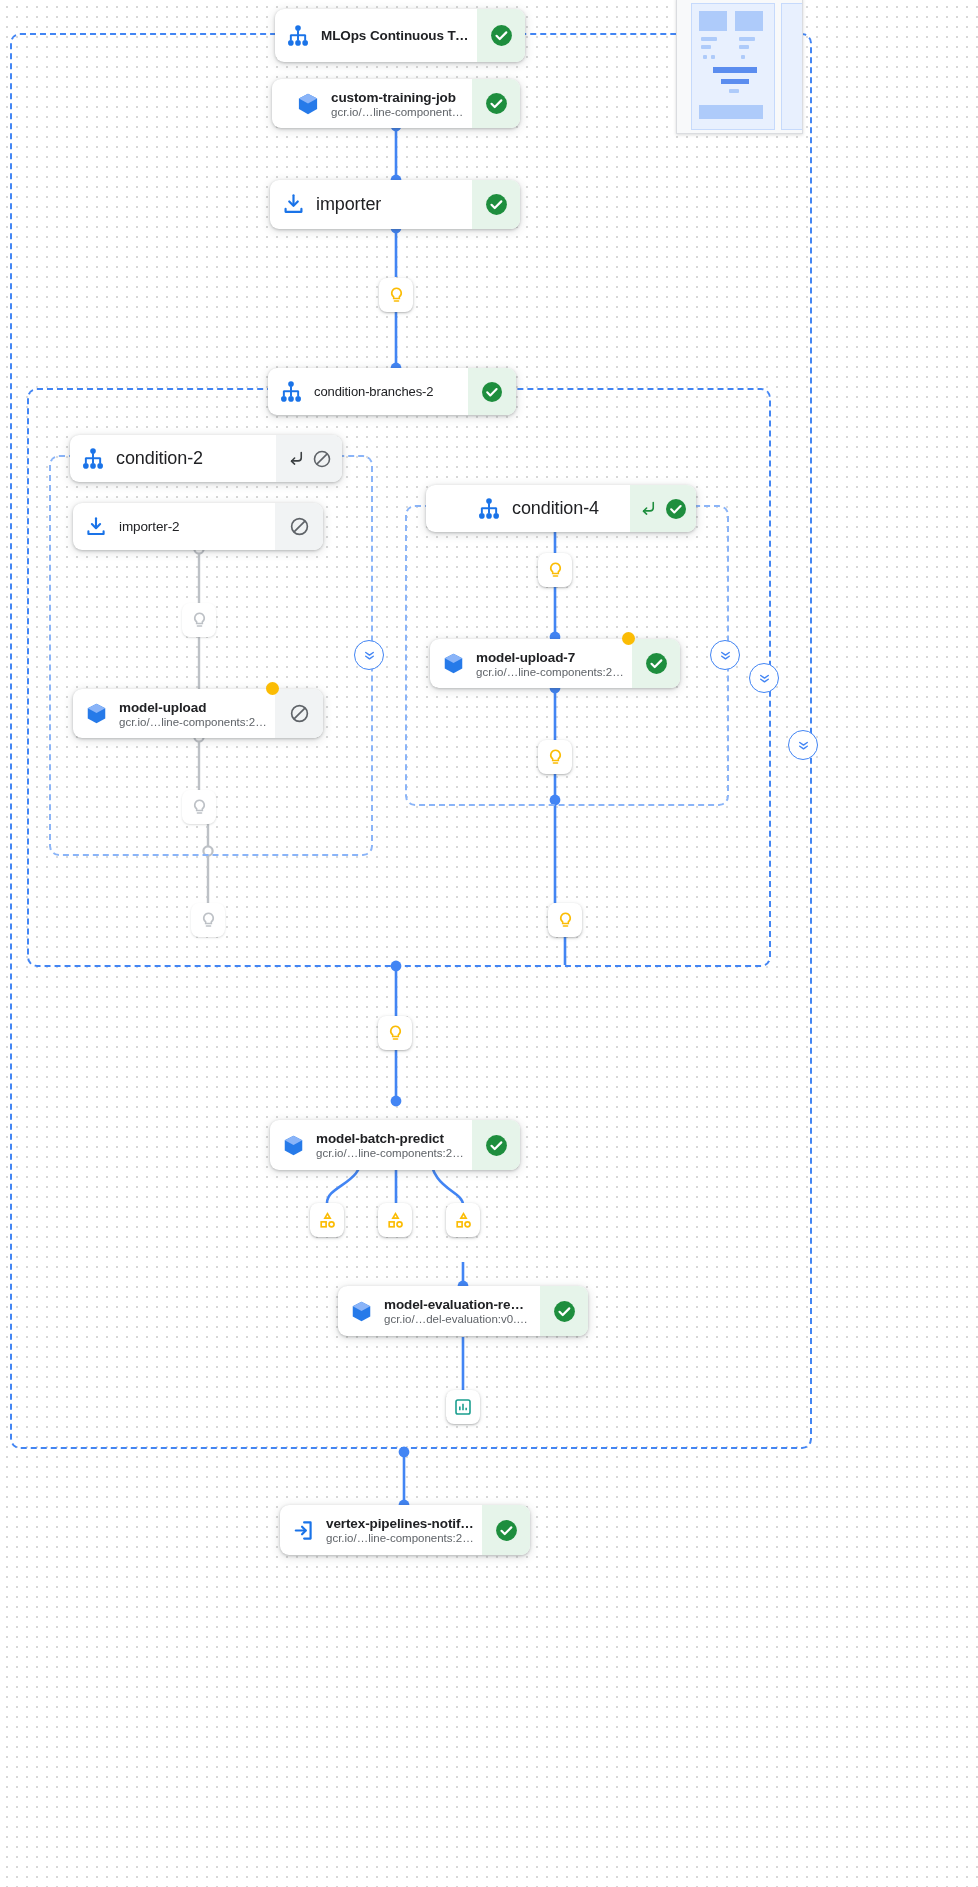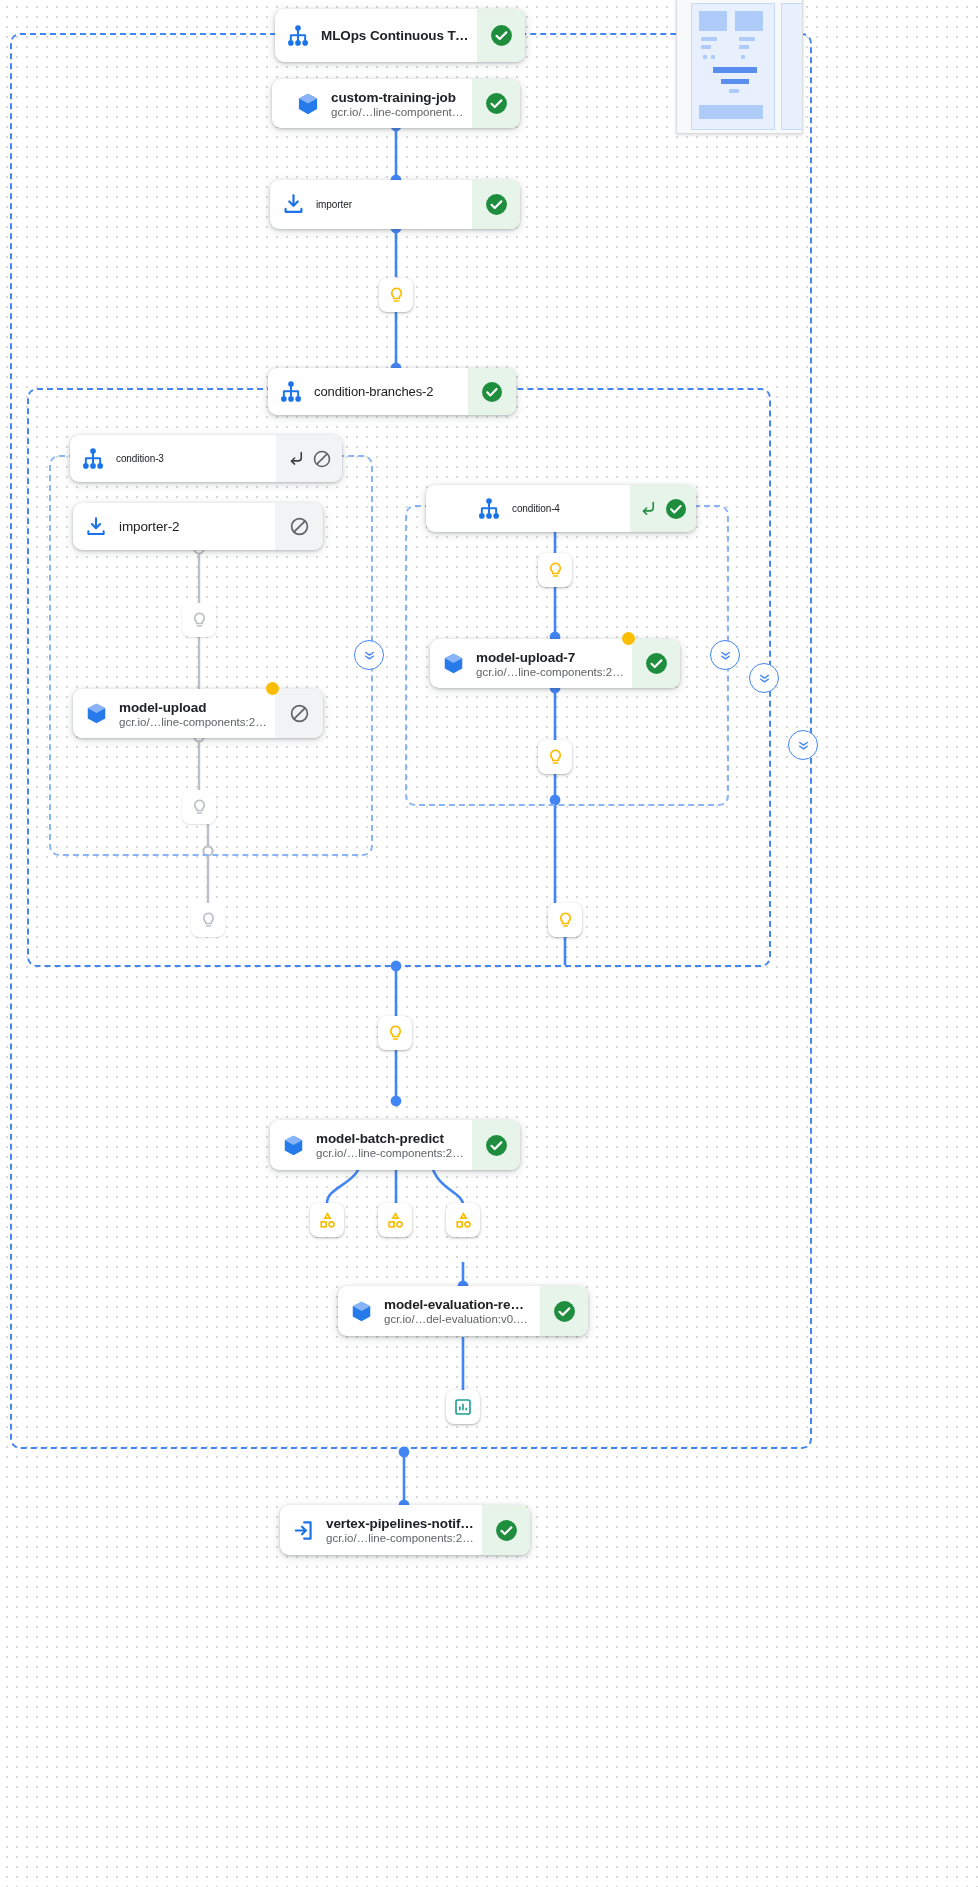--- a/index.html
+++ b/index.html
@@ -46,21 +46,21 @@
   }
   .node .body{
     flex:1;display:flex;flex-direction:column;justify-content:center;
     padding-right:8px;min-width:0;
   }
   .node .title{
     font-size:13.5px;color:#202124;font-weight:700;
     white-space:nowrap;overflow:hidden;text-overflow:ellipsis;
     letter-spacing:-.1px;
   }
-  .node.plain .title{font-weight:400;font-size:10px;}
+  .node.plain .title{font-weight:400;font-size:18px;}
   .node .sub{
     font-size:11.5px;color:#5f6368;font-weight:400;
     white-space:nowrap;overflow:hidden;text-overflow:ellipsis;
     margin-top:1px;
   }
   .node .badge{
     width:48px;min-width:48px;
     display:flex;align-items:center;justify-content:center;
     border-radius:0 9px 9px 0;
   }
@@ -285,21 +285,21 @@
         <circle cx="12" cy="18.4" r="2.6"></circle>
           <circle cx="18.6" cy="18.4" r="2.6"></circle>
         <rect x="11.1" y="6.6" width="1.8" height="4.4"></rect>
         <rect x="5" y="10.4" width="14" height="1.8"></rect>
         <rect x="4.5" y="11" width="1.8" height="4.8"></rect>
         <rect x="11.1" y="11" width="1.8" height="4.8"></rect>
         <rect x="17.7" y="11" width="1.8" height="4.8"></rect>
       </svg>
     </div>
     <div class="body">
-      <div class="title">condition-3</div>
+      <div class="title">condition-2</div>
     </div>
     <div class="badge grey dbl">
       <svg width="19" height="19" viewBox="0 0 24 24" fill="none" stroke="#3c4043" stroke-width="2" stroke-linecap="round" stroke-linejoin="round">
         <path d="M18 4.5v6.5a4 4 0 01-4 4H6"></path>
         <path d="M9.6 11.4L5.6 15.4 9.6 19"></path>
       </svg>
       <svg width="20" height="20" viewBox="0 0 24 24" fill="none" stroke="#5f6368" stroke-width="1.9">
         <circle cx="12" cy="12" r="9"></circle>
         <line x1="5.8" y1="18.2" x2="18.2" y2="5.8"></line>
       </svg>

